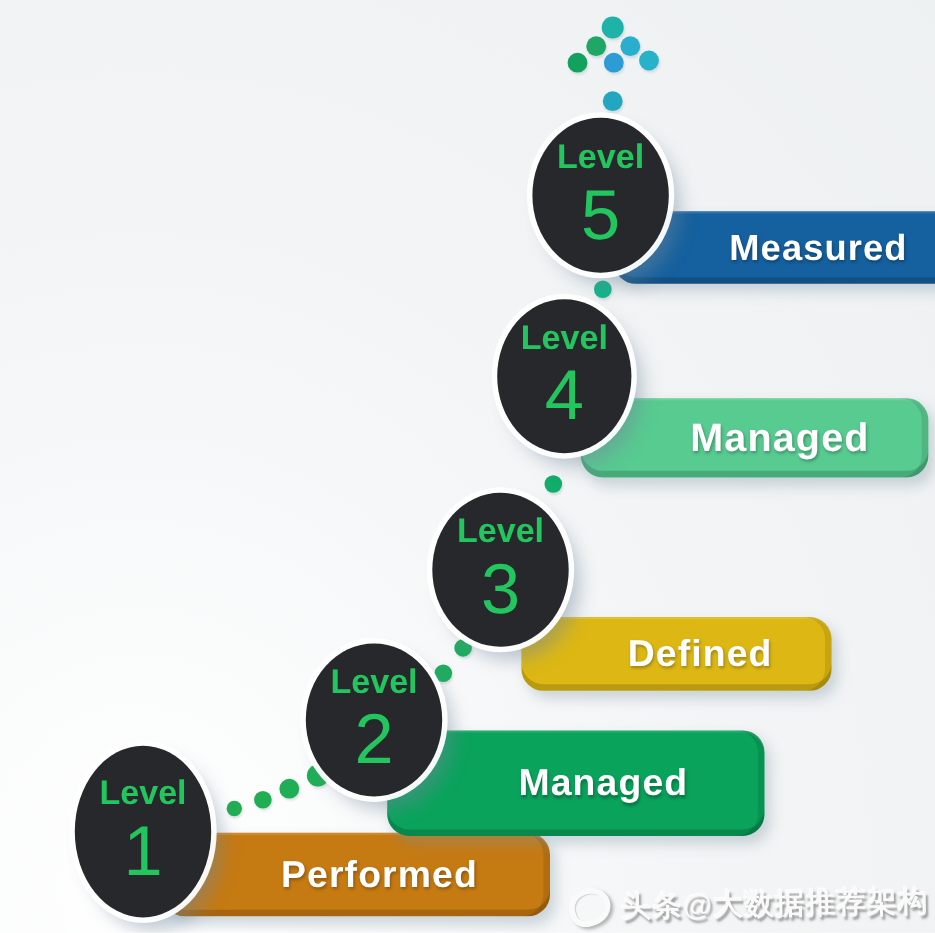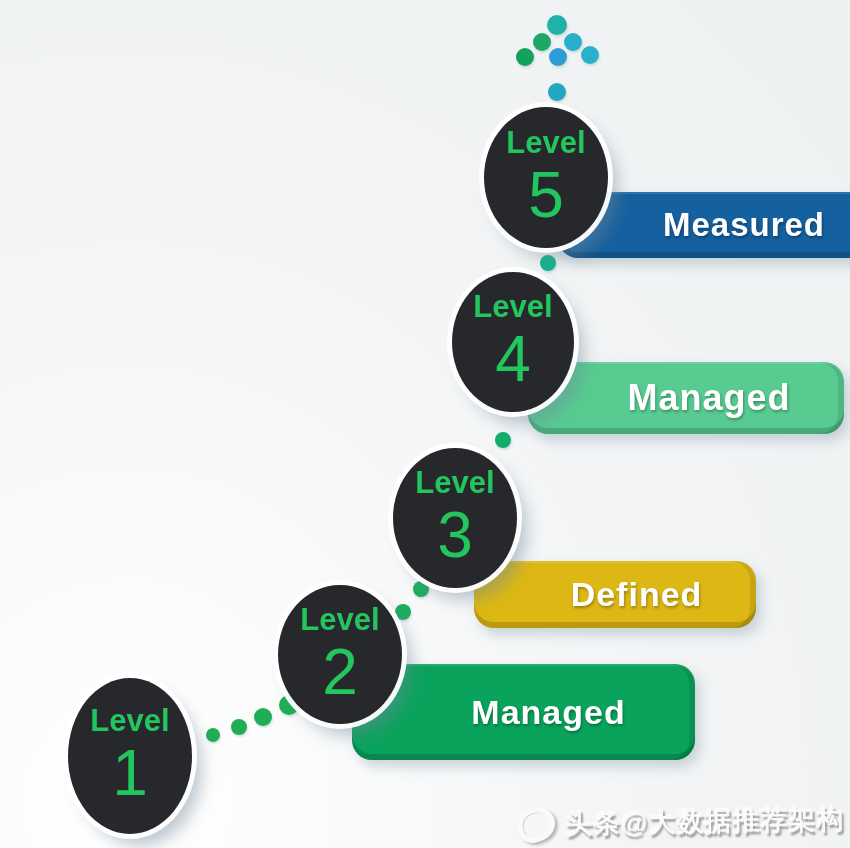--- a/index.html
+++ b/index.html
@@ -91,20 +91,23 @@
       <div class="dot" style="left: 540px; top: 255px; width: 16px; height: 16px; background: rgb(16, 180, 137);"></div>
       <div class="dot" style="left: 495px; top: 432px; width: 16px; height: 16px; background: rgb(18, 172, 107);"></div>
       <div class="dot" style="left: 413px; top: 581px; width: 16px; height: 16px; background: rgb(31, 172, 96);"></div>
       <div class="dot" style="left: 395px; top: 604px; width: 16px; height: 16px; background: rgb(31, 172, 96);"></div>
       <div class="dot" style="left: 279px; top: 695px; width: 20px; height: 20px; background: rgb(31, 174, 85);"></div>
       <div class="dot" style="left: 254px; top: 708px; width: 18px; height: 18px; background: rgb(31, 174, 85);"></div>
       <div class="dot" style="left: 231px; top: 719px; width: 16px; height: 16px; background: rgb(33, 173, 82);"></div>
       <div class="dot" style="left: 206px; top: 728px; width: 14px; height: 14px; background: rgb(33, 173, 82);"></div>
     </div>
 
+  <div class="pill pill-1" style="background: rgb(198, 122, 18);">
+    <span>Performed</span>
+  </div>
   <div class="circle circle-1" style="background: rgb(38, 40, 44);">
     <span class="circle-word">Level</span>
     <span class="circle-number">1</span>
   </div>
 
   <div class="pill pill-2" style="background: rgb(10, 163, 92);">
     <span>Managed</span>
   </div>
   <div class="circle circle-2" style="background: rgb(38, 40, 44);">
     <span class="circle-word">Level</span>

